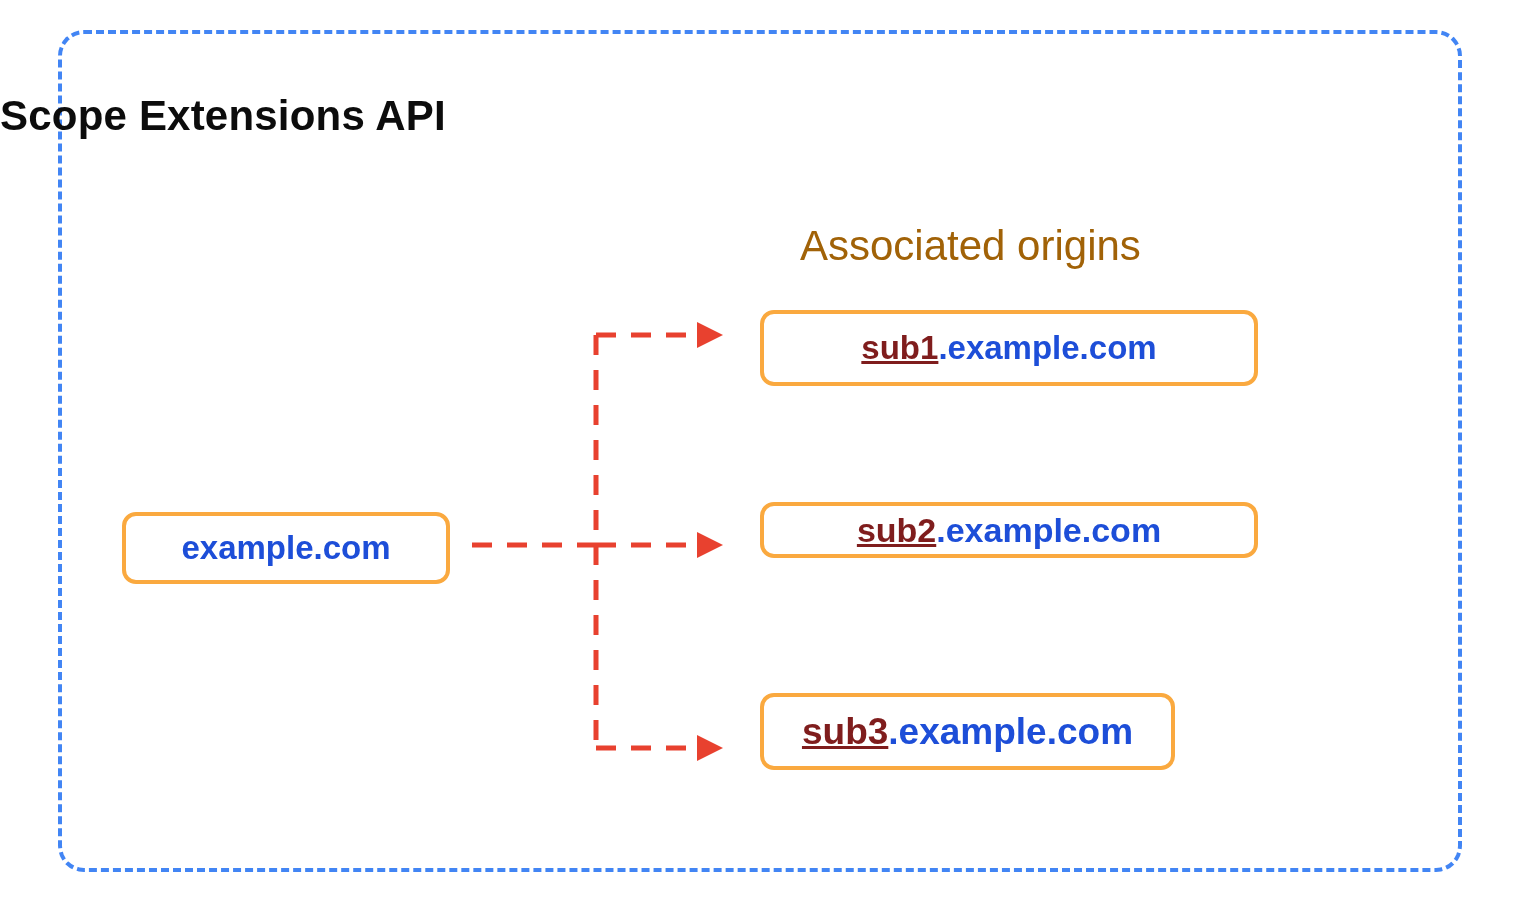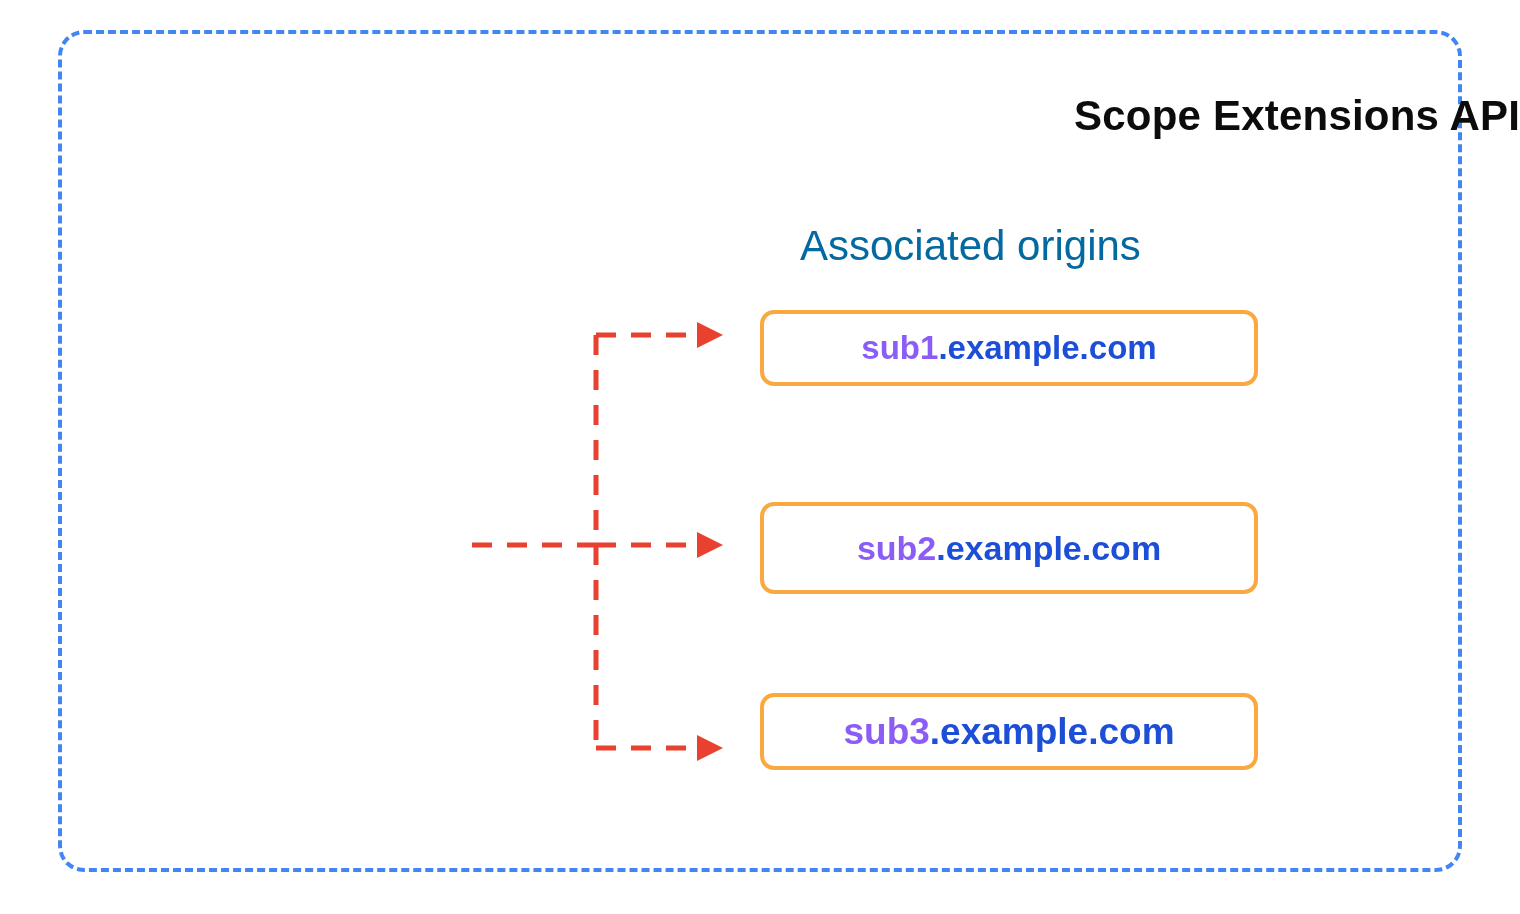--- a/index.html
+++ b/index.html
@@ -32,66 +32,67 @@
     border-radius: 26px;
     background: transparent;
   }
 
   
   .diagram-title {
     position: absolute;
     left: 0;
     top: 92px;
     width: 1520px;
-    text-align: right;
+    text-align: left;
     font-size: 42px;
     font-weight: 700;
     color: #0c0c0c;
     letter-spacing: 0.2px;
   }
 
   
   .section-label {
     position: absolute;
     font-size: 42px;
     font-weight: 400;
-    color: #0369a1;
+    color: #a16207;
     white-space: nowrap;
   }
   .label-associated { left: 800px; top: 222px; }
   .label-main       { left: 159px; top: 430px; }
 
   
   .origin-box {
     position: absolute;
     box-sizing: border-box;
     border: 4px solid #FAA93F;
     border-radius: 14px;
     background: #ffffff;
     display: flex;
     align-items: center;
     justify-content: center;
     white-space: nowrap;
   }
   .origin-box .sub {
-    color: #8b5cf6;
+    color: #7f1d1d;
     font-weight: 700;
+    text-decoration: underline;
   }
   .origin-box .domain {
     color: #1d4ed8;
     font-weight: 700;
   }
 
   .box-main {
     left: 122px;  top: 512px;  width: 328px; height: 72px;
     font-size: 33px;
   }
   .box-sub1 { left: 760px; top: 310px; width: 498px; height: 76px; font-size: 33px; }
-  .box-sub2 { left: 760px; top: 502px; width: 498px; height: 92px; font-size: 34px; }
-  .box-sub3 { left: 760px; top: 693px; width: 498px; height: 77px; font-size: 37px; }
+  .box-sub2 { left: 760px; top: 502px; width: 498px; height: 56px; font-size: 34px; }
+  .box-sub3 { left: 760px; top: 693px; width: 415px; height: 77px; font-size: 37px; }
 
   
   .connectors {
     position: absolute;
     left: 0; top: 0;
     width: 1520px;
     height: 914px;
     pointer-events: none;
   }
 </style>
@@ -118,20 +119,24 @@
 
     <path d="M596,335 L596,748" fill="none" stroke="#E8412F" stroke-width="5" stroke-dasharray="20 15" stroke-linecap="butt"></path>
 
     <path d="M596,335 L700,335" fill="none" stroke="#E8412F" stroke-width="5" stroke-dasharray="20 15" marker-end="url(#redArrow)"></path>
 
     <path d="M596,545 L700,545" fill="none" stroke="#E8412F" stroke-width="5" stroke-dasharray="20 15" marker-end="url(#redArrow)"></path>
 
     <path d="M596,748 L700,748" fill="none" stroke="#E8412F" stroke-width="5" stroke-dasharray="20 15" marker-end="url(#redArrow)"></path>
   </svg>
 
+  <div class="origin-box box-main">
+    <span class="sub"></span>
+      <span class="domain">example.com</span>
+  </div>
 
   <div class="origin-box box-sub1">
     <span class="sub">sub1</span>
       <span class="domain">.example.com</span>
   </div>
 
   <div class="origin-box box-sub2">
     <span class="sub">sub2</span>
       <span class="domain">.example.com</span>
   </div>

